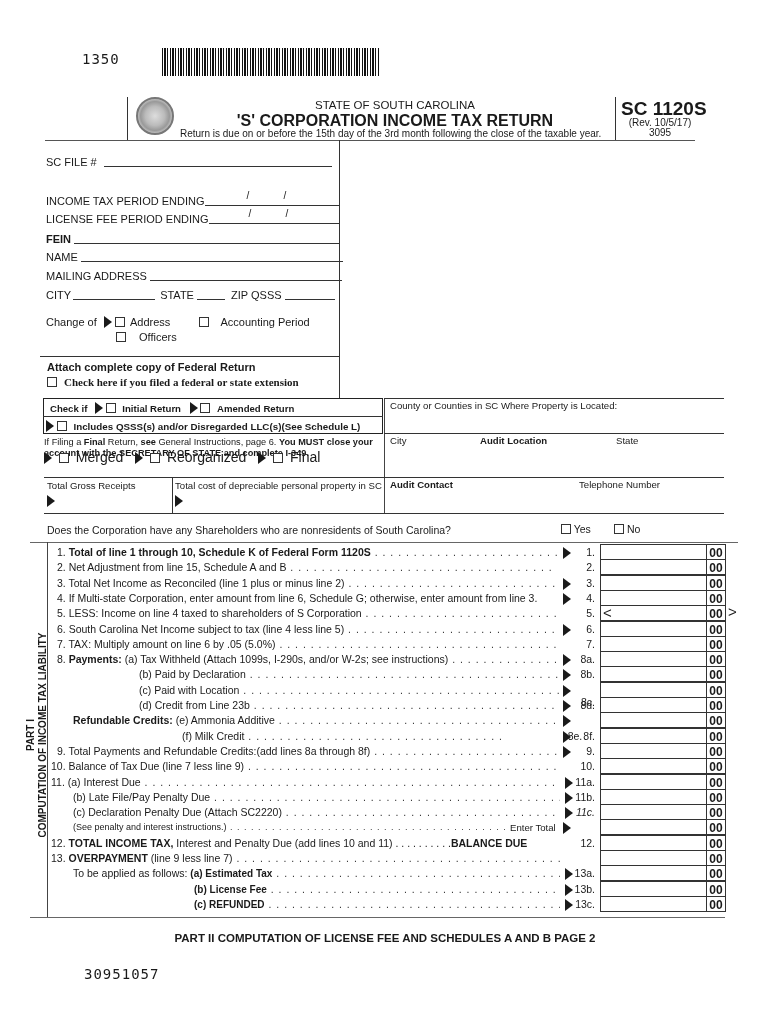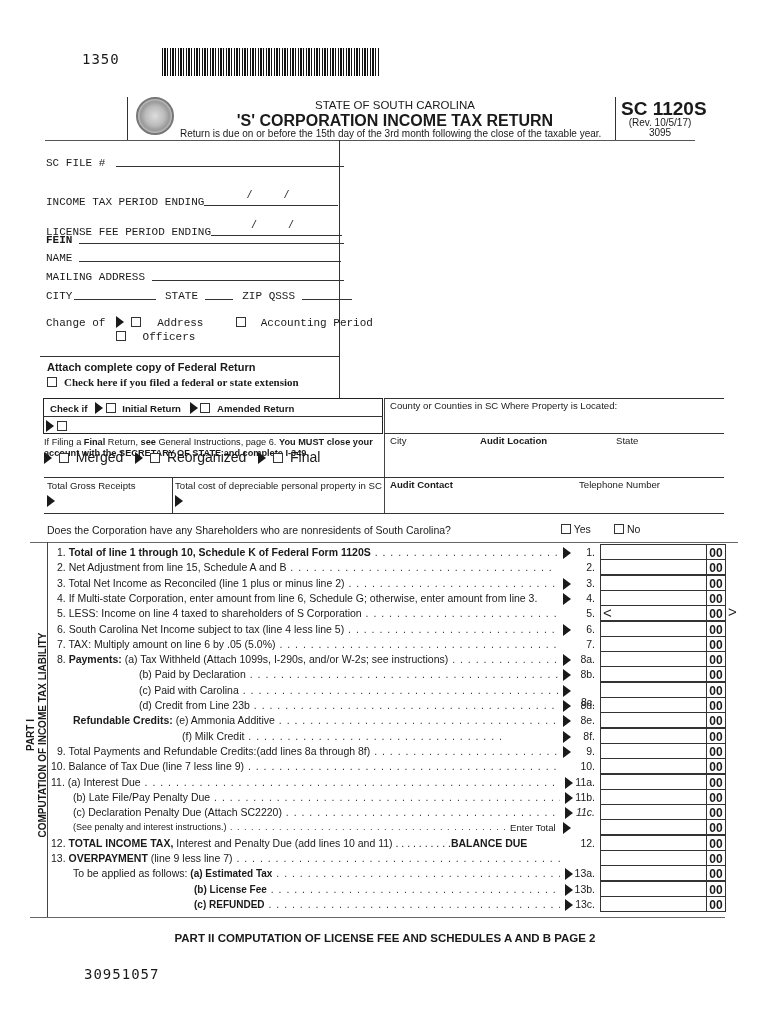--- a/index.html
+++ b/index.html
@@ -14,21 +14,21 @@
   .bold { font-weight: bold; }
   .small { font-size: 10px; }
 
   
   .barcode { position: absolute; left: 162px; top: 48px; width: 218px; height: 28px;
     background: repeating-linear-gradient(90deg,#111 0,#111 1px,#fff 1px,#fff 2px,#111 2px,#111 4px,#fff 4px,#fff 5px,#111 5px,#111 6px,#fff 6px,#fff 8px); }
   .seal { position: absolute; left: 136px; top: 97px; width: 38px; height: 38px; border-radius: 50%; border: 2px solid #777;
     background: radial-gradient(circle at 50% 50%, #ddd 0, #bbb 40%, #999 60%, #ccc 75%, #eee 100%); }
 
   
-  .field-row { position: absolute; left: 46px; font-size: 11px; white-space: nowrap; font-family: Liberation Mono, monospace; }
+  .field-row { position: absolute; left: 46px; font-size: 11px; white-space: nowrap; }
   .uline { display: inline-block; border-bottom: 1px solid #333; height: 11px; vertical-align: -1px; }
 
   
   .line-row { position: absolute; left: 57px; width: 510px; font-size: 10.5px; white-space: nowrap; overflow: hidden; height: 15px; line-height: 15px; }
   .dots { color: #333; letter-spacing: 1px; }
   .line-num { position: absolute; width: 40px; text-align: right; font-size: 10.5px; height: 15px; line-height: 15px; }
   .amt-box { position: absolute; left: 600px; width: 106px; height: 16px; border: 1px solid #333; border-right: none; }
   .cents { position: absolute; left: 706px; width: 20px; height: 16px; border: 1px solid #333; font-weight: bold; font-size: 12px; line-height: 16px; text-align: center; }
 </style>
 </head>
@@ -59,21 +59,21 @@
   <span class="uline" style="width:228px;margin-left:4px;"></span>
 </div>
 
 <div class="field-row" style="top:195px;">
   <span>INCOME TAX PERIOD ENDING</span><span class="uline" style="width:134px;position:relative;">
     <span class="abs" style="left:42px;top:-5px;font-size:10px;">/</span>
     <span class="abs" style="left:79px;top:-5px;font-size:10px;">/</span>
   </span>
 </div>
 
-<div class="field-row" style="top:225px;">
+<div class="field-row" style="top:213px;">
   <span>LICENSE FEE PERIOD ENDING</span><span class="uline" style="width:131px;position:relative;">
     <span class="abs" style="left:40px;top:-5px;font-size:10px;">/</span>
     <span class="abs" style="left:77px;top:-5px;font-size:10px;">/</span>
   </span>
 </div>
 
 <div class="field-row" style="top:233px;">
   <span class="bold">FEIN</span>
   <span class="uline" style="width:265px;"></span>
 </div>
@@ -93,21 +93,21 @@
   <span style="margin-left:2px;">STATE</span>
   <span class="uline" style="width:28px;"></span>
   <span style="margin-left:3px;">ZIP QSSS</span>
   <span class="uline" style="width:50px;"></span>
 </div>
 
 <div class="field-row" style="top:316px;">
   <span>Change of</span>
   <span class="arrow" style="margin-left:4px;"></span>
   <span class="cb"></span>
-  <span style="margin-left:10px;">Address</span>
+  <span style="margin-left:2px;">Address</span>
   <span class="cb" style="margin-left:26px;"></span>
   <span style="margin-left:8px;">Accounting Period</span>
 </div>
 <div class="field-row" style="top:331px;left:116px;">
   <span class="cb"></span>
   <span style="margin-left:10px;">Officers</span>
 </div>
 
 <div class="hline" style="left:40px;top:356px;width:300px;"></div>
 <div class="abs bold" style="left:47px;top:361px;font-size:11px;">Attach complete copy of Federal Return</div>
@@ -123,20 +123,21 @@
   <span class="arrow" style="margin-left:5px;"></span>
   <span class="cb"></span>
   <span class="bold" style="margin-left:4px;">Initial Return</span>
   <span class="arrow" style="margin-left:6px;"></span>
   <span class="cb"></span>
   <span class="bold" style="margin-left:4px;">Amended Return</span>
 </div>
 <div class="abs" style="left:46px;top:420px;font-size:9.8px;white-space:nowrap;">
   <span class="arrow"></span>
   <span class="cb"></span>
+  <span class="bold" style="margin-left:4px;">Includes QSSS(s) and/or Disregarded LLC(s)(See Schedule L)</span>
 </div>
 
 <div class="abs" style="left:44px;top:437px;width:340px;font-size:9.2px;line-height:10.5px;">
   <span>If Filing a </span><span class="bold">Final</span><span> Return, </span><span class="bold">see</span><span> General Instructions, page 6. </span><span class="bold">You MUST close your account with the SECRETARY OF STATE and complete I-349.</span>
 </div>
 <div class="abs" style="left:44px;top:449px;font-size:14px;white-space:nowrap;">
   <span class="arrow"></span>
   <span class="cb" style="margin-left:3px;"></span>
   <span style="margin-left:3px;">Merged</span>
   <span class="arrow" style="margin-left:8px;"></span>
@@ -231,33 +232,33 @@
     <div class="line-row" style="left: 57px; top: 652px; width: 503px;"><span>8. </span><span class="bold">Payments:</span><span> (a) Tax Withheld (Attach 1099s, I-290s, and/or W-2s; see instructions)</span><span class="dots"> . . . . . . . . . . . . . .</span></div>
     <span class="arrow abs" style="left: 563px; top: 654px;"></span>
     <div class="line-num" style="left: 555px; top: 652px;">8a.</div>
     <div class="amt-box" style="top: 651px;"></div>
     <div class="cents" style="top: 651px;">00</div>
     <div class="line-row" style="left: 139px; top: 667px; width: 421px;"><span>(b) Paid by Declaration</span><span class="dots"> . . . . . . . . . . . . . . . . . . . . . . . . . . . . . . . . . . . . . . . . . . .</span></div>
     <span class="arrow abs" style="left: 563px; top: 669px;"></span>
     <div class="line-num" style="left: 555px; top: 667px;">8b.</div>
     <div class="amt-box" style="top: 666px;"></div>
     <div class="cents" style="top: 666px;">00</div>
-    <div class="line-row" style="left: 139px; top: 683px; width: 421px;"><span>(c) Paid with Carolina</span><span class="dots"> . . . . . . . . . . . . . . . . . . . . . . . . . . . . . . . . . . . . . . . . . . .</span></div>
+    <div class="line-row" style="left: 139px; top: 683px; width: 421px;"><span>(c) Paid with Location</span><span class="dots"> . . . . . . . . . . . . . . . . . . . . . . . . . . . . . . . . . . . . . . . . . . .</span></div>
     <span class="arrow abs" style="left: 563px; top: 685px;"></span>
     <div class="line-num" style="left: 555px; top: 683px; margin-top: 12px;">8c.</div>
     <div class="amt-box" style="top: 682px;"></div>
     <div class="cents" style="top: 682px;">00</div>
     <div class="line-row" style="left: 139px; top: 698px; width: 421px;"><span>(d) Credit from Line 23b</span><span class="dots"> . . . . . . . . . . . . . . . . . . . . . . . . . . . . . . . . . . . . . . . . . .</span></div>
     <span class="arrow abs" style="left: 563px; top: 700px;"></span>
     <div class="line-num" style="left: 555px; top: 698px;">8d.</div>
     <div class="amt-box" style="top: 697px;"></div>
     <div class="cents" style="top: 697px;">00</div>
     <div class="line-row" style="left: 73px; top: 713px; width: 487px;"><span class="bold">Refundable Credits:</span><span> (e) Ammonia Additive</span><span class="dots"> . . . . . . . . . . . . . . . . . . . . . . . . . . . . . . . . . . . . . . . .</span></div>
     <span class="arrow abs" style="left: 563px; top: 715px;"></span>
-    <div class="line-num" style="left: 555px; top: 713px;">8e.</div>
+    <div class="line-num" style="left: 555px; top: 729px; text-align: center;">8e.</div>
     <div class="amt-box" style="top: 712px;"></div>
     <div class="cents" style="top: 712px;">00</div>
     <div class="line-row" style="left: 182px; top: 729px; width: 378px;"><span>(f) Milk Credit</span><span class="dots"> . . . . . . . . . . . . . . . . . . . . . . . . . . . . . . . . .</span></div>
     <span class="arrow abs" style="left: 563px; top: 731px;"></span>
     <div class="line-num" style="left: 555px; top: 729px;">8f.</div>
     <div class="amt-box" style="top: 728px;"></div>
     <div class="cents" style="top: 728px;">00</div>
     <div class="line-row" style="left: 57px; top: 744px; width: 503px;"><span>9. </span><span>Total Payments and Refundable Credits:(add lines 8a through 8f)</span><span class="dots"> . . . . . . . . . . . . . . . . . . . . . . . .</span></div>
     <span class="arrow abs" style="left: 563px; top: 746px;"></span>
     <div class="line-num" style="left: 555px; top: 744px;">9.</div>

